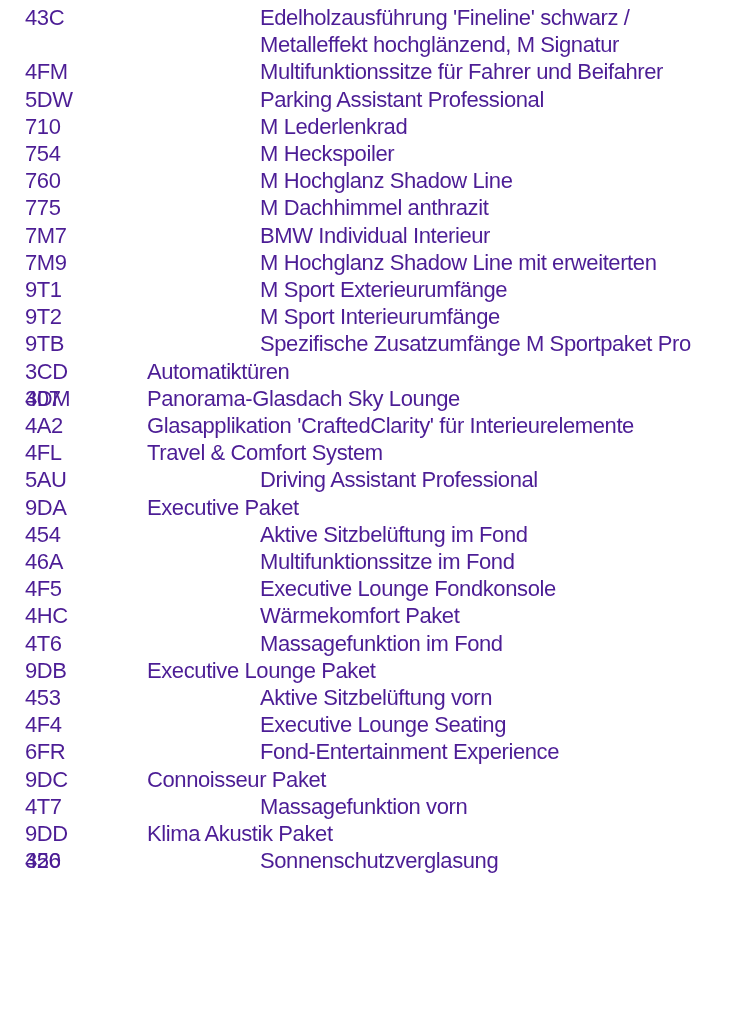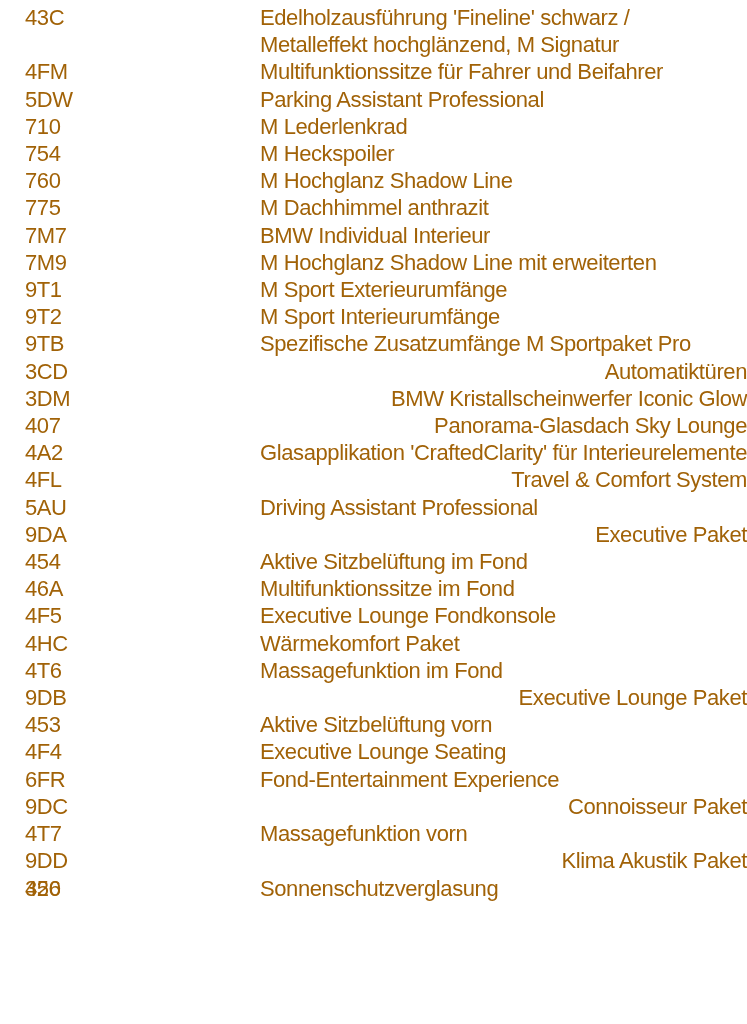--- a/index.html
+++ b/index.html
@@ -10,37 +10,37 @@
   .page {
     position: relative;
     width: 747px;
     height: 1024px;
     background: #ffffff;
     overflow: hidden;
     font-family: "Liberation Sans", "DejaVu Sans", sans-serif;
     font-size: 22px;
     line-height: 27.2px;
     letter-spacing: -0.4px;
-    color: #a16207;
+    color: #4c1d95;
     box-sizing: border-box;
     padding-top: 4px;
   }
   .row {
     position: relative;
     white-space: nowrap;
   }
   .code {
     position: absolute;
     left: 25px;
     top: 0;
   }
   .desc {
     display: block;
   }
-  .desc.indent-1 { margin-left: 147px; text-align: right; }
+  .desc.indent-1 { margin-left: 147px; }
   .desc.indent-2 { margin-left: 260px; }
   .desc-line {
     display: block;
   }
 </style>
 </head>
 <body>
 
 <div class="page" id="page">
     <div class="row">
@@ -117,23 +117,20 @@
       </span>
     </div>
     <div class="row">
       <span class="code">3CD</span>
       <span class="desc indent-1">
         <span class="desc-line">Automatiktüren</span>
       </span>
     </div>
     <div class="row">
       <span class="code">3DM</span>
-      <span class="desc indent-1">
-        <span class="desc-line">BMW Kristallscheinwerfer Iconic Glow</span>
-      </span>
     </div>
     <div class="row">
       <span class="code">407</span>
       <span class="desc indent-1">
         <span class="desc-line">Panorama-Glasdach Sky Lounge</span>
       </span>
     </div>
     <div class="row">
       <span class="code">4A2</span>
       <span class="desc indent-1">

